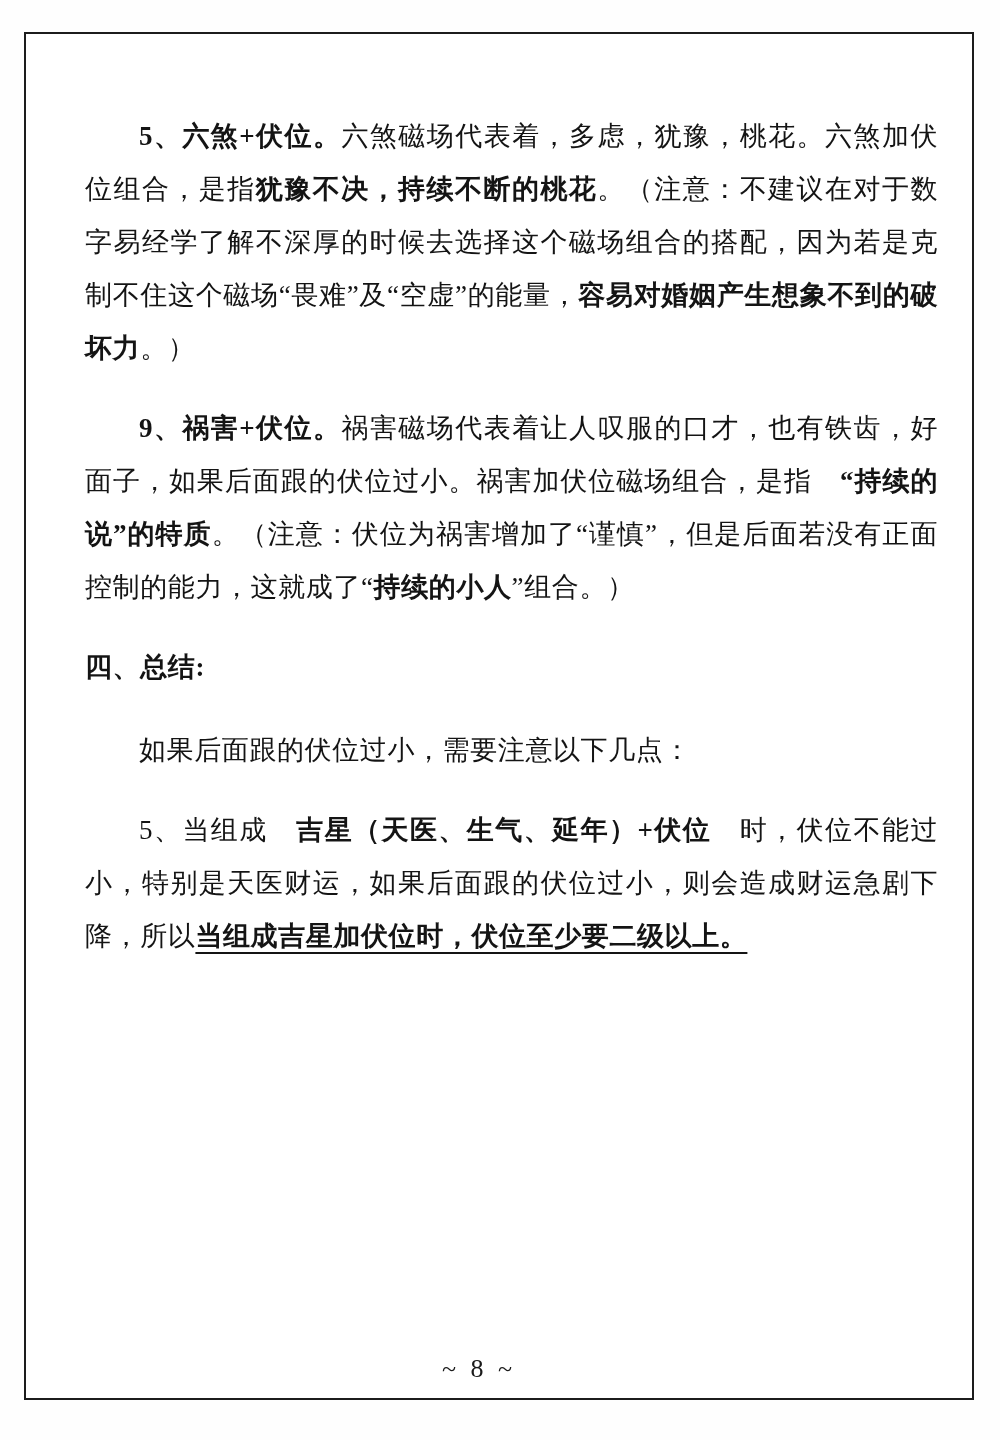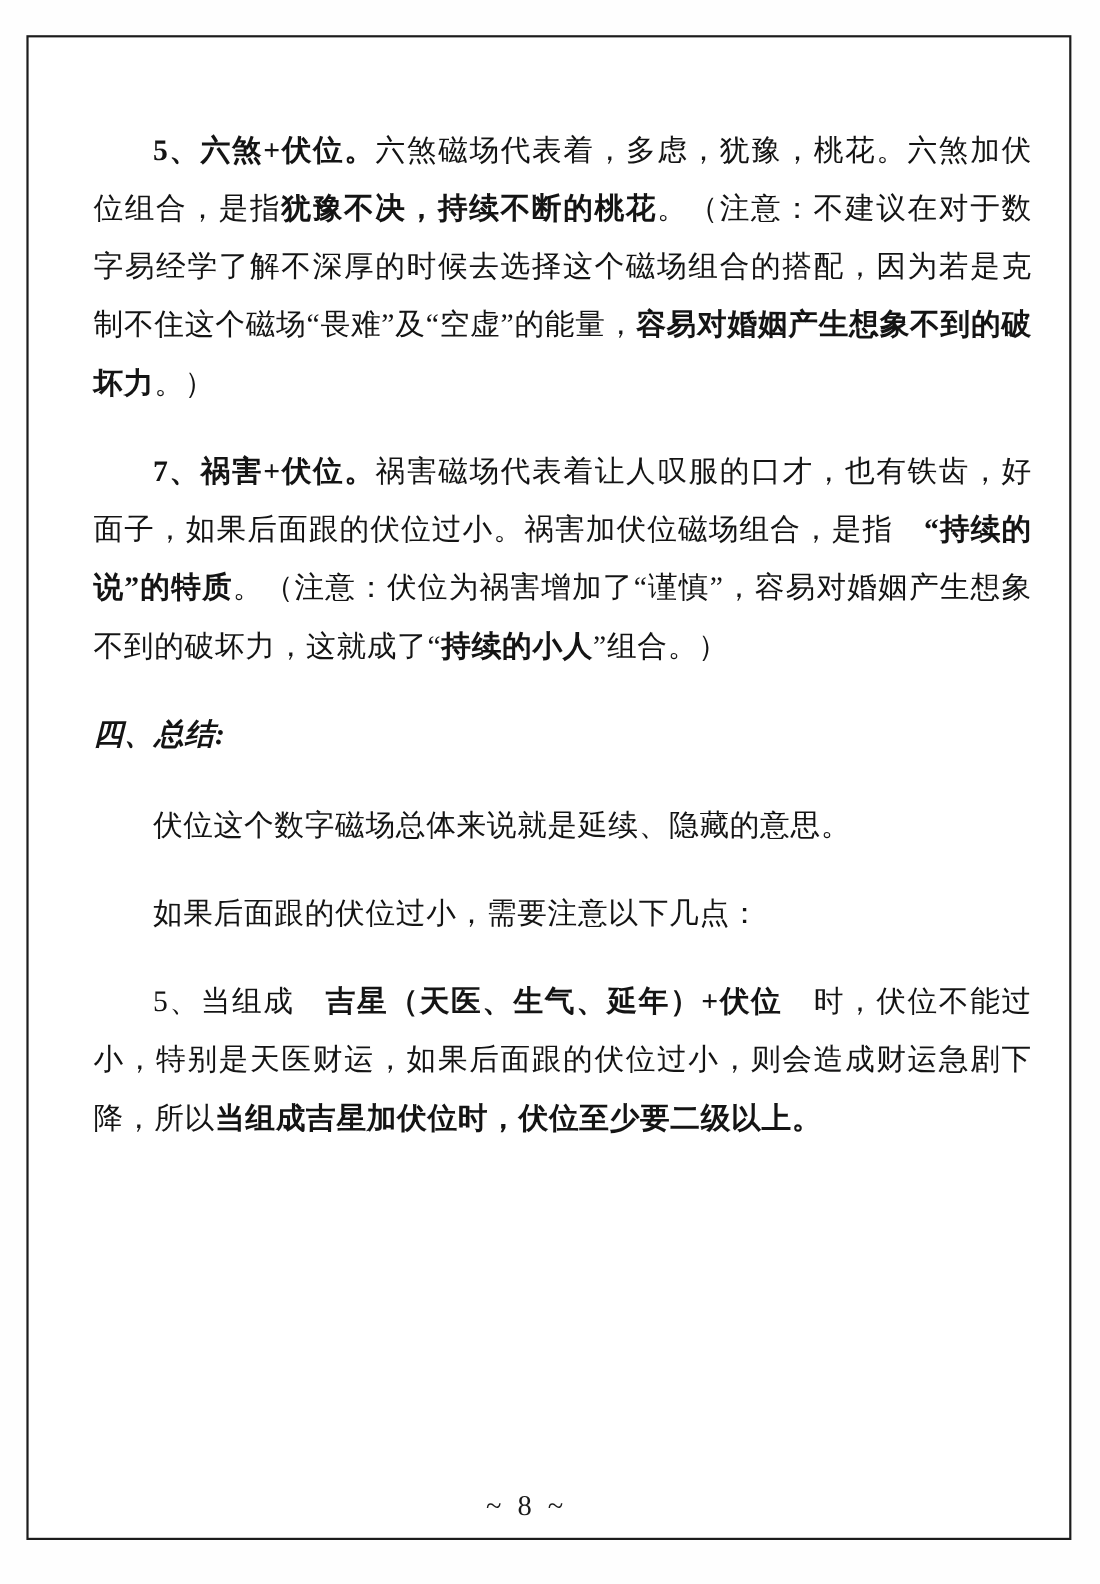--- a/index.html
+++ b/index.html
@@ -38,24 +38,24 @@
   }
   .para {
     margin: 0 0 27px 0;
   }
   .para.indent {
     text-indent: 2em;
   }
   .para.heading {
     font-weight: 700;
     margin-bottom: 30px;
-    font-style: italic;
   }
   .b { font-weight: 700; }
   .u {
+    text-decoration: underline;
     text-underline-offset: 7px;
     text-decoration-thickness: 2px;
   }
   .footer {
     position: absolute;
     left: 0;
     right: 40px;
     bottom: 14px;
     text-align: center;
     font-size: 26px;
@@ -63,21 +63,20 @@
     color: #1a1a1a;
   }
 </style>
 </head>
 <body>
 
 <div class="page">
   <div class="frame">
     <div class="doc-body">
         <p class="para indent"><span class="b">5、六煞+伏位。</span><span>六煞磁场代表着，多虑，犹豫，桃花。六煞加伏位组合，是指</span><span class="b">犹豫不决，持续不断的桃花</span><span>。（注意：不建议在对于数字易经学了解不深厚的时候去选择这个磁场组合的搭配，因为若是克制不住这个磁场“畏难”及“空虚”的能量，</span><span class="b">容易对婚姻产生想象不到的破坏力</span><span>。）</span></p>
-        <p class="para indent"><span class="b">7、祸害+伏位。</span><span>祸害磁场代表着让人叹服的口才，也有铁齿，好面子，如果后面跟的伏位过小。祸害加伏位磁场组合，是指</span><span class="b">　“持续的说”的特质</span><span>。（注意：伏位为祸害增加了“谨慎”，容易对婚姻产生想象不到的破坏力，这就成了“</span><span class="b">持续的小人</span><span>”组合。）</span></p>
+        <p class="para indent"><span class="b">9、祸害+伏位。</span><span>祸害磁场代表着让人叹服的口才，也有铁齿，好面子，如果后面跟的伏位过小。祸害加伏位磁场组合，是指</span><span class="b">　“持续的说”的特质</span><span>。（注意：伏位为祸害增加了“谨慎”，但是后面若没有正面控制的能力，这就成了“</span><span class="b">持续的小人</span><span>”组合。）</span></p>
         <p class="para heading"><span class="b">四、总结:</span></p>
-        <p class="para indent"><span>伏位这个数字磁场总体来说就是延续、隐藏的意思。</span></p>
         <p class="para indent"><span>如果后面跟的伏位过小，需要注意以下几点：</span></p>
         <p class="para indent"><span>5、当组成　</span><span class="b">吉星（天医、生气、延年）+伏位</span><span>　时，伏位不能过小，特别是天医财运，如果后面跟的伏位过小，则会造成财运急剧下降，所以</span><span class="b u">当组成吉星加伏位时，伏位至少要二级以上。</span></p>
       </div>
     <div class="footer">~ 8 ~</div>
   </div>
 </div>
 
 </body></html>

